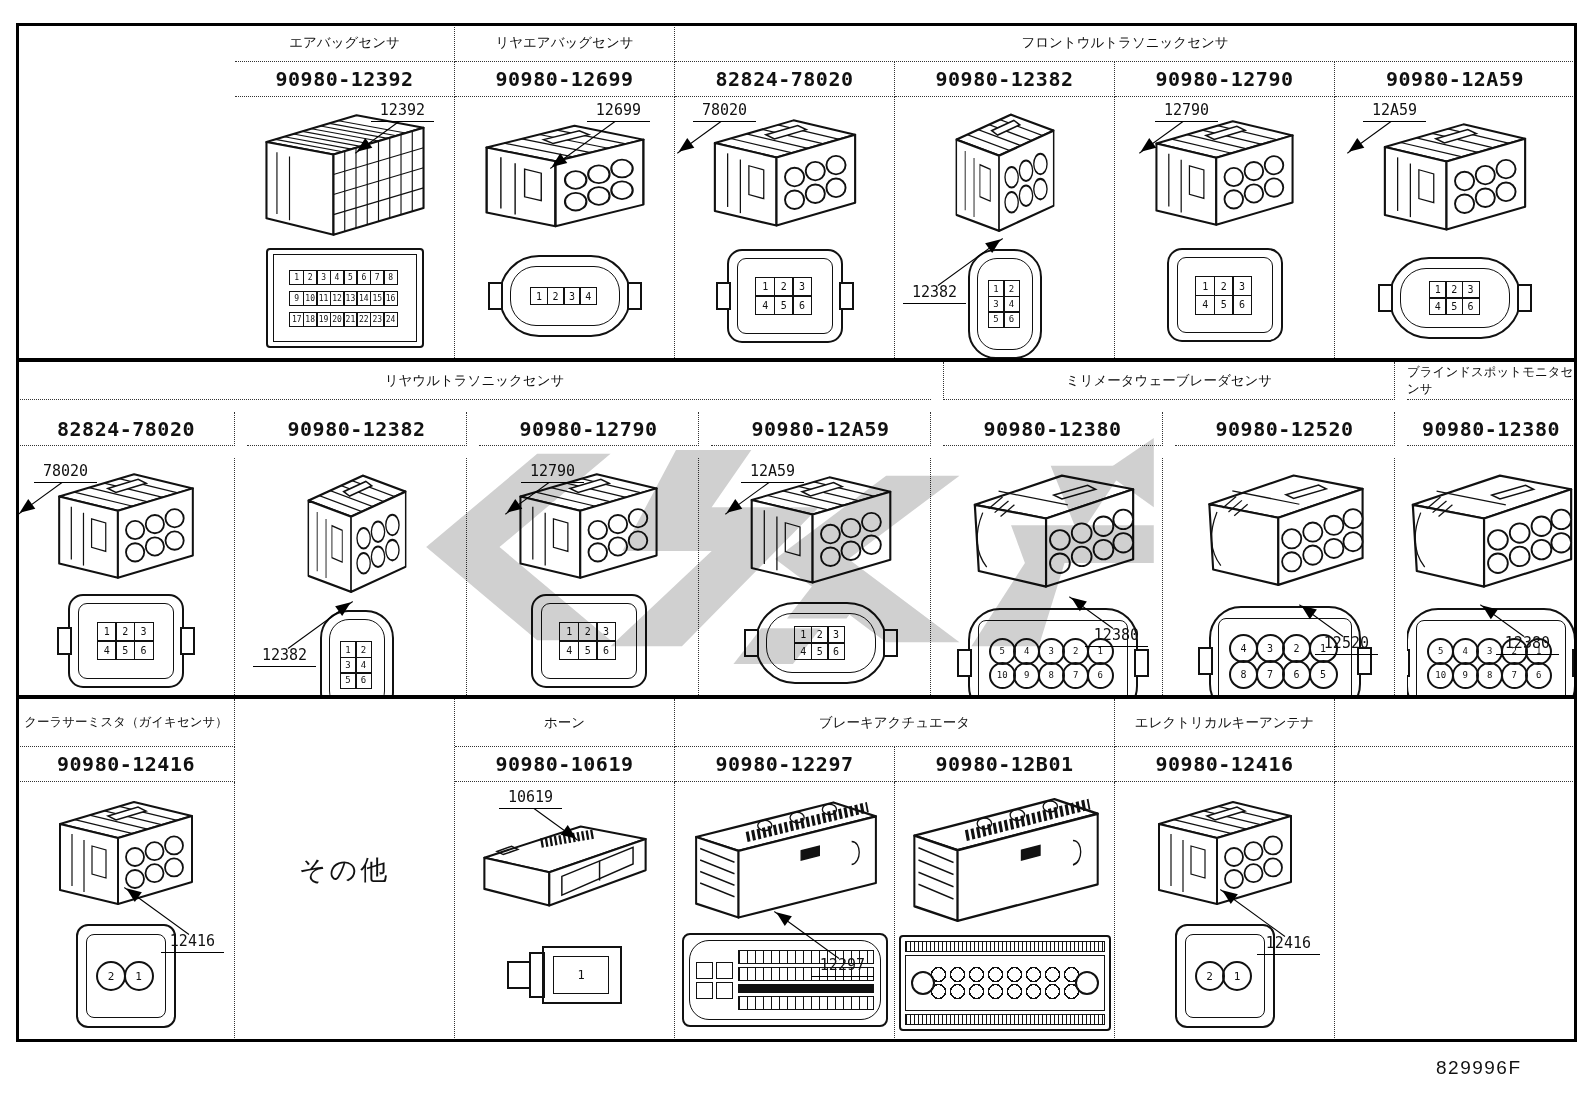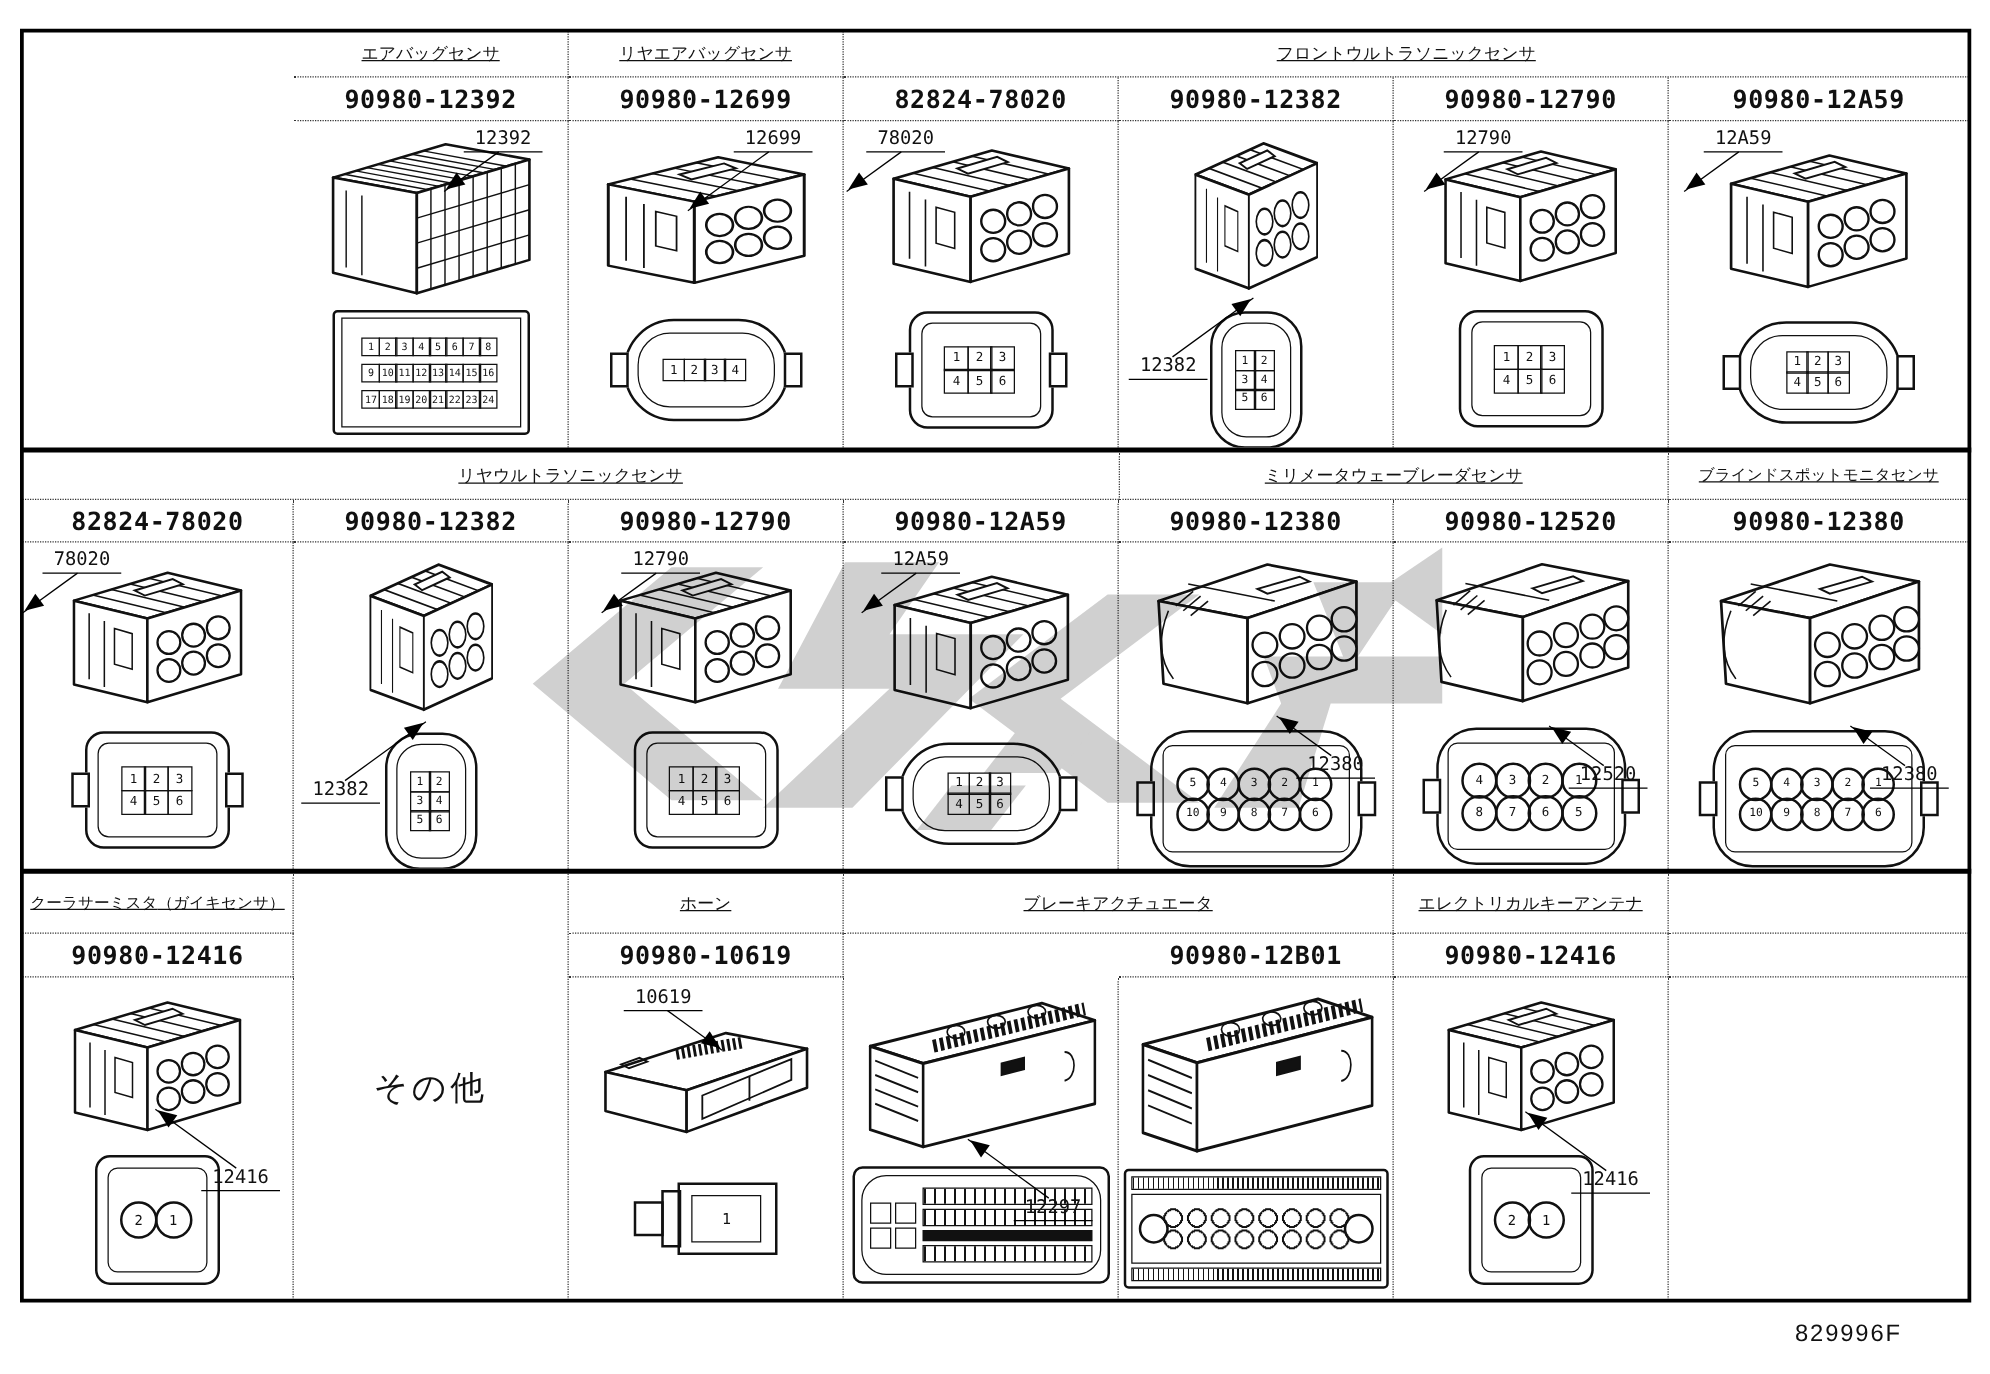--- a/index.html
+++ b/index.html
@@ -7,27 +7,27 @@
   .sheet { position:relative; width:1592px; height:1099px; background:#fff; color:#111;
            font-family:"Liberation Sans","DejaVu Sans",sans-serif; overflow:hidden; }
   .frame { position:absolute; left:16px; top:23px; width:1561px; height:1019px;
            border:3px solid #000; z-index:4; pointer-events:none; }
   .sep { position:absolute; left:16px; width:1561px; height:4px; background:#000; z-index:4; }
   #sep1 { top:358px; } #sep2 { top:695px; }
 
   .band { position:absolute; left:18px; width:1557px; display:grid;
           grid-template-columns:217px 220px 220px 220px 220px 220px 1fr; }
   #band1 { top:25px;  height:333px; grid-template-rows:37px 35px 1fr; }
-  #band2 { top:362px; height:333px; grid-template-rows:38px 34px 1fr; }
+  #band2 { top:362px; height:333px; grid-template-rows:38px 34px 1fr;gap:12px; }
   #band3 { top:699px; height:341px; grid-template-rows:48px 35px 1fr; }
 
   .cell { position:relative; }
   .br { border-right:1.5px dotted #333; }
   .bb { border-bottom:1.5px dotted #333; }
-  .head { display:flex; align-items:center; justify-content:center; font-size:13.5px;text-decoration:underline; }
+  .head { display:flex; align-items:center; justify-content:center; font-size:13.5px; }
   .head-2line { flex-direction:row; font-size:12.5px; line-height:1.45; text-align:center; }
   .part { display:flex; align-items:center; justify-content:center;
           font-family:"DejaVu Sans Mono","Liberation Mono",monospace; font-weight:bold;
           font-size:20px; letter-spacing:0.5px; }
   .side-label { display:flex; align-items:center; justify-content:center;
                 font-size:21px; letter-spacing:5px; }
   .other-label { display:flex; align-items:center; justify-content:center;
                  font-size:27px; letter-spacing:3px; }
 
   .cc { display:flex; flex-direction:column; align-items:center; justify-content:space-evenly;
@@ -650,20 +650,23 @@
         <span>エレクトリカルキーアンテナ</span>
       </div>
     <div class="cell head bb" style="grid-column:7;grid-row:1"></div>
 
     <div class="cell part br bb" style="grid-column:1;grid-row:2">
         <span>90980-12416</span>
       </div>
     <div class="cell part br bb" style="grid-column:3;grid-row:2">
         <span>90980-10619</span>
       </div>
+    <div class="cell part br bb" style="grid-column:4;grid-row:2">
+        <span>90980-12297</span>
+      </div>
     <div class="cell part br bb" style="grid-column:5;grid-row:2">
         <span>90980-12B01</span>
       </div>
     <div class="cell part br bb" style="grid-column:6;grid-row:2">
         <span>90980-12416</span>
       </div>
     <div class="cell part bb" style="grid-column:7;grid-row:2"></div>
 
     <div class="cell cc br" style="grid-column:1;grid-row:3">
       <div class="co ld-ul ldr-l" style="top:150px;right:10px"><span class="lbl">12416</span><i class="ldr"></i></div>

